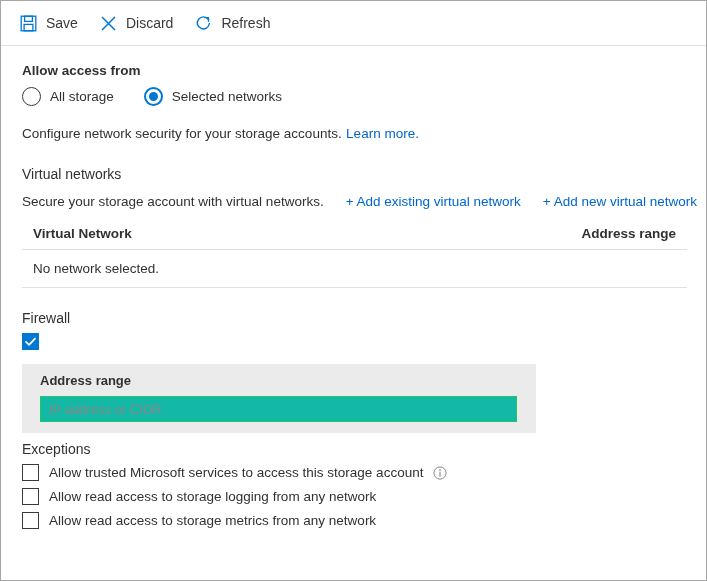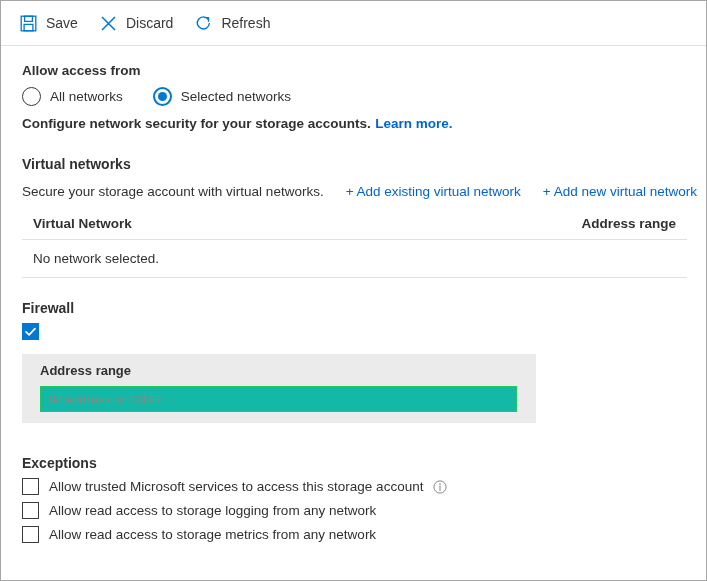--- a/index.html
+++ b/index.html
@@ -64,21 +64,20 @@
   .section-label {
     font-size: 13.5px;
     font-weight: bold;
     color: #323130;
     margin: 0;
   }
   .section-head {
     font-size: 14px;
     color: #323130;
     margin: 0;
-    font-weight: bold;
   }
   .body-text {
     font-size: 13.5px;
     color: #323130;
   }
   a.link {
     color: #0066cc;
     text-decoration: none;
     cursor: pointer;
     font-size: 13.5px;
@@ -276,30 +275,30 @@
   </div>
 
   <div class="content">
 
     <div style="margin-top:17px;">
       <div class="section-label">Allow access from</div>
 
       <div class="radio-row">
         <label class="radio-opt">
           <span class="radio"></span>
-          <span class="radio-label">All networks</span>
+          <span class="radio-label">All storage</span>
         </label>
         <label class="radio-opt">
           <span class="radio checked"></span>
           <span class="radio-label">Selected networks</span>
         </label>
       </div>
     </div>
 
-    <div style="margin-top:8px;font-weight:bold;">
+    <div style="margin-top:18px;">
       <span class="body-text">Configure network security for your storage accounts.</span>
       <a class="link" href="#">Learn more.</a>
     </div>
 
     <div style="margin-top:24px;">
       <div class="section-head">Virtual networks</div>
 
       <div class="vnet-row">
         <span class="body-text desc">Secure your storage account with virtual networks.</span>
         <a class="link" href="#">+ Add existing virtual network</a>
@@ -328,21 +327,21 @@
           </svg>
         </span>
       </label>
 
       <div class="field-wrap">
         <span class="field-label">Address range</span>
         <input class="field-input" type="text" placeholder="IP address or CIDR" style="">
       </div>
     </div>
 
-    <div style="margin-top:32px;">
+    <div style="margin-top:8px;">
       <div class="section-head">Exceptions</div>
 
       <label class="cb-row">
         <span class="cbox">
           
         </span>
         <span class="cb-label">Allow trusted Microsoft services to access this storage account</span>
         <span class="info-icon">
           <svg width="14" height="14" viewBox="0 0 14 14">
             <circle cx="7" cy="7" r="6.1" fill="none" stroke="#8a8886" stroke-width="1"></circle>

